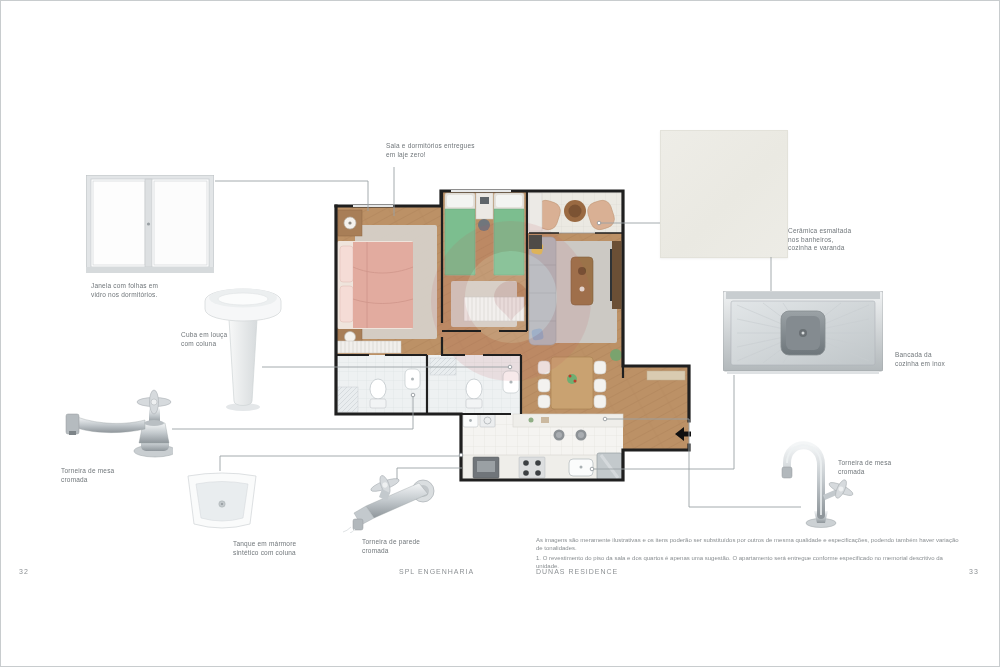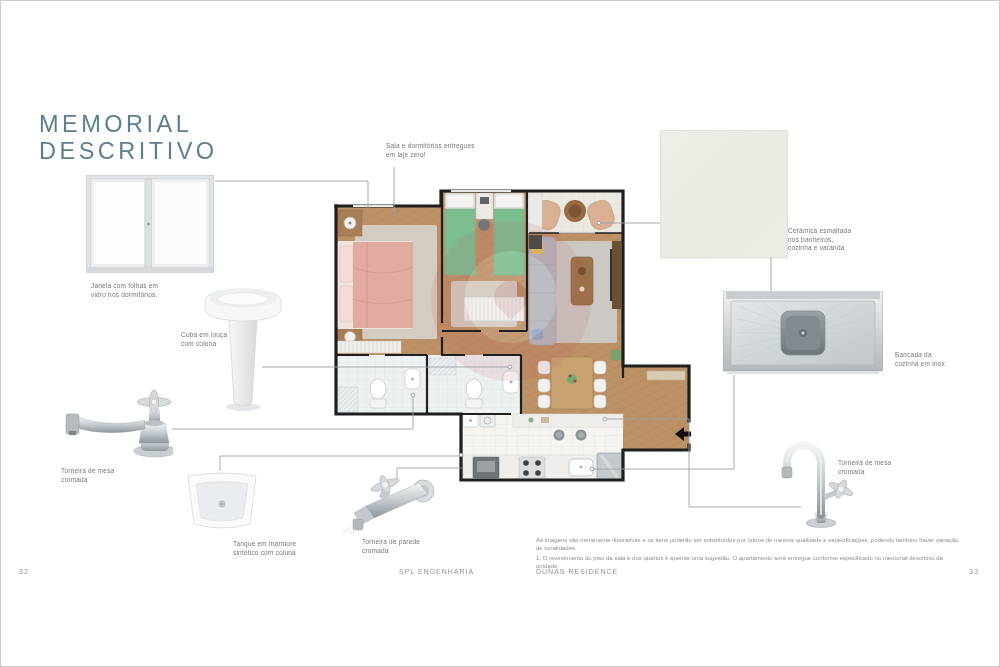--- a/index.html
+++ b/index.html
@@ -18,24 +18,20 @@
   #disclaimer{position:absolute;left:535px;top:536px;width:428px;color:#8a8f92;
         font-size:6px;line-height:7.5px;}
   #disclaimer p{margin:0 0 3px 0;}
   .foot{position:absolute;top:567px;font-size:7px;letter-spacing:1px;color:#8d9194;}
 </style>
 </head>
 <body>
 
 <div id="page">
 
-  <div id="title">
-    <div>MEMORIAL</div>
-    <div>DESCRITIVO</div>
-  </div>
 
   <svg class="ill" style="left:85px;top:174px" width="128" height="98" viewBox="0 0 128 98">
     <rect x="0" y="0" width="128" height="98" fill="#e2e5e7" stroke="#bcc1c4" stroke-width="1"></rect>
     <rect x="5" y="4" width="118" height="88" fill="#ffffff" stroke="#c9cdd0" stroke-width="0.8"></rect>
     <rect x="7" y="6" width="52" height="84" fill="#fdfdfd" stroke="#d6dadc" stroke-width="0.8"></rect>
     <rect x="59" y="4" width="7" height="88" fill="#dde0e2" stroke="#c2c7ca" stroke-width="0.6"></rect>
     <rect x="68" y="6" width="53" height="84" fill="#fcfcfc" stroke="#d6dadc" stroke-width="0.8"></rect>
     <circle cx="62.5" cy="49" r="1.6" fill="#9aa0a4"></circle>
     <rect x="0" y="92" width="128" height="6" fill="#d6dadc"></rect>
   </svg>

